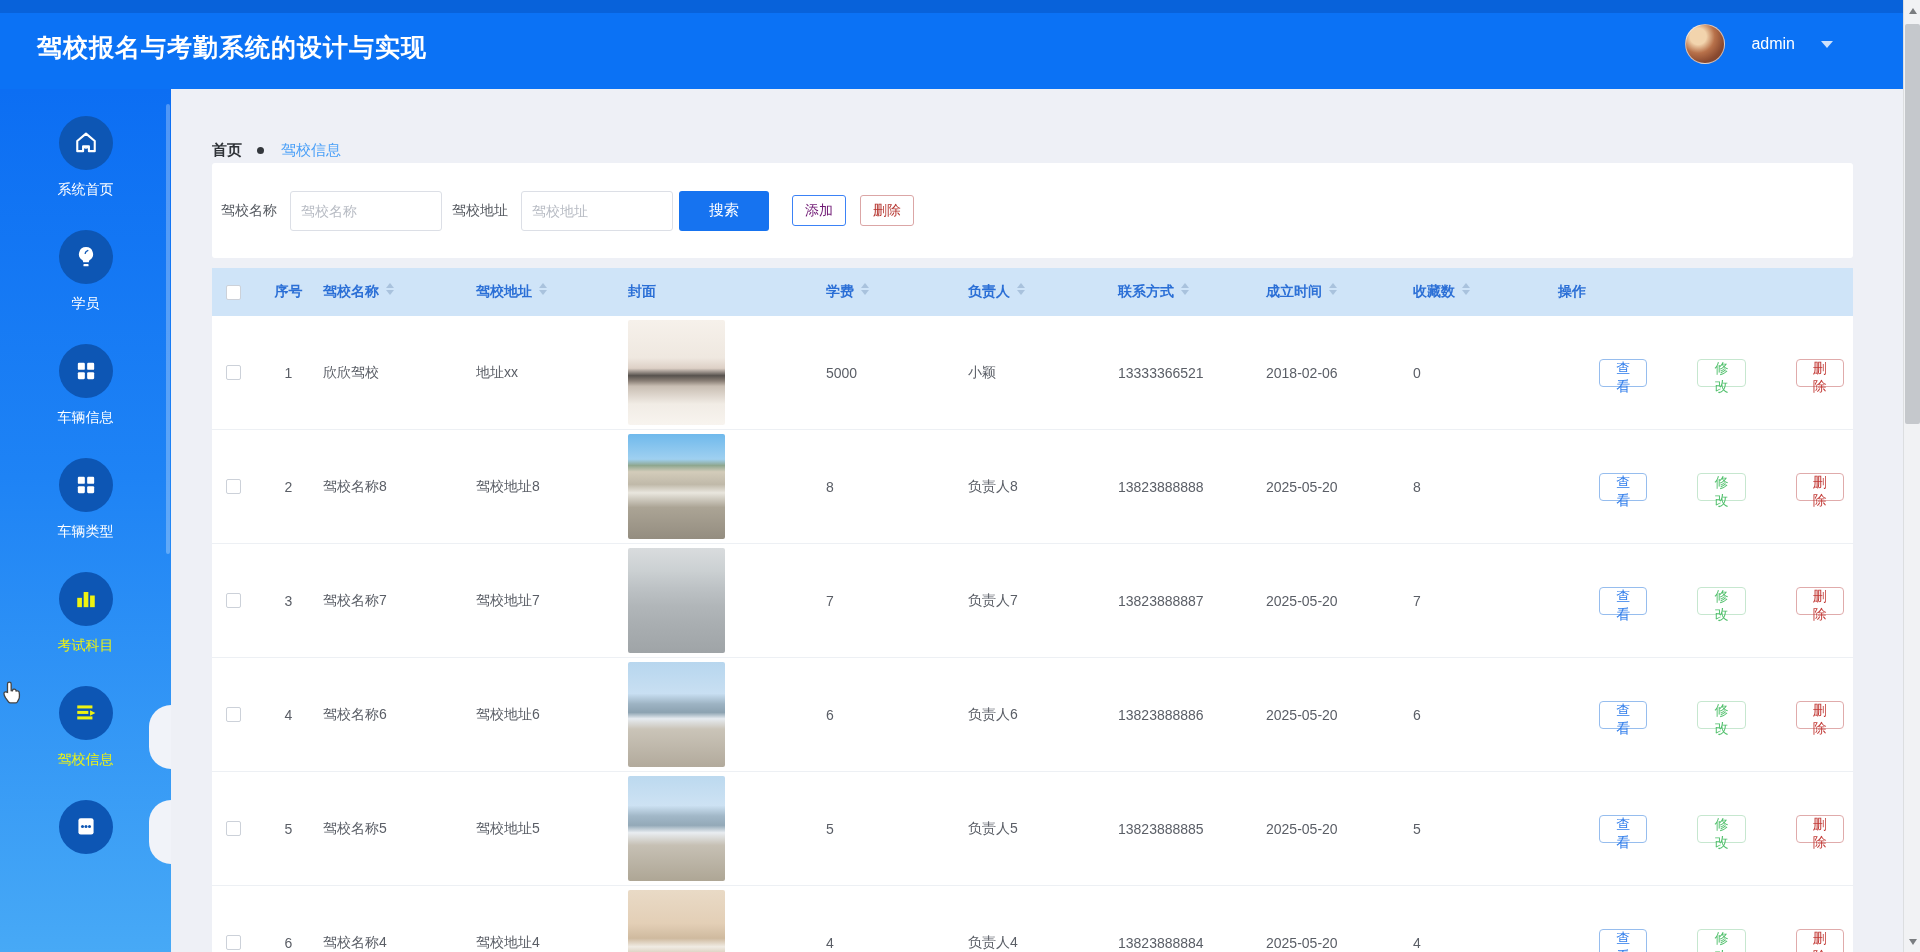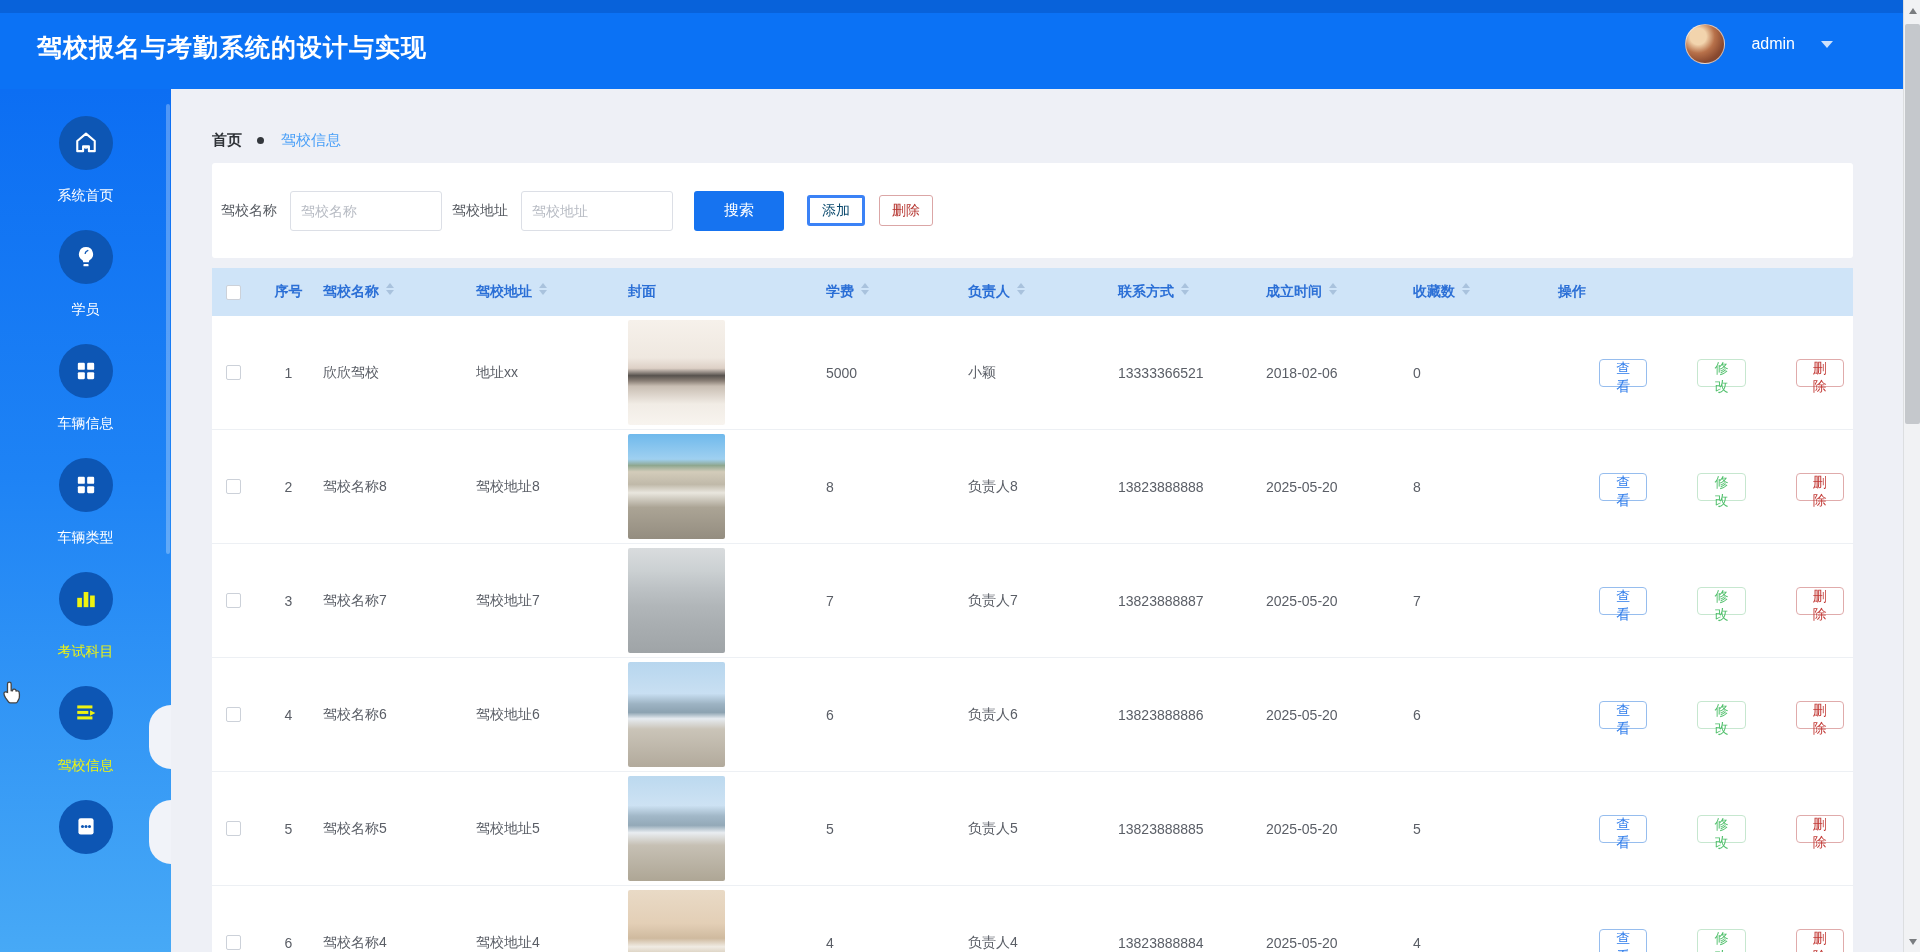--- a/index.html
+++ b/index.html
@@ -16,45 +16,45 @@
   .user-name{color:#fff;font-size:16px;}
   .caret-down{width:0;height:0;border-left:6px solid transparent;border-right:6px solid transparent;border-top:7px solid #cfe2fb;}
 
   
   .sidebar{position:absolute;left:0;top:89px;width:171px;height:863px;
     background:linear-gradient(180deg,#0c6ef3 0%,#1e83f5 45%,#47a9f6 100%);}
   .side-scroll-hint{position:absolute;right:1px;top:15px;width:4px;height:450px;background:rgba(255,255,255,.28);border-radius:2px;}
   .side-item{height:114px;display:flex;flex-direction:column;align-items:center;cursor:pointer;}
   .side-item:first-child{margin-top:27px;}
   .side-icon{width:54px;height:54px;border-radius:50%;background:#0d56b4;display:flex;align-items:center;justify-content:center;color:#fff;flex:0 0 auto;}
-  .side-label{margin-top:17px;font-size:14px;color:#fff;height:18px;}
+  .side-label{margin-top:11px;font-size:14px;color:#fff;height:18px;}
   .side-item.active .side-icon{color:#eef311;}
   .side-item.active .side-label{color:#eef311;}
   .notch{position:absolute;right:0;width:22px;height:64px;background:#f1f3f9;border-radius:34px 0 0 34px;}
   .notch-1{top:616px;}   
   .notch-2{top:711px;}   
   .mouse-cursor{position:absolute;left:0px;top:591px;}
 
   
   .content{position:absolute;left:171px;top:89px;width:1732px;height:863px;background:#eef0f6;overflow:hidden;}
-  .breadcrumb{position:absolute;left:41px;top:42px;display:flex;align-items:center;font-size:15px;}
+  .breadcrumb{position:absolute;left:41px;top:52px;display:flex;align-items:center;font-size:15px;}
   .bc-home{color:#2f3338;font-weight:bold;cursor:pointer;}
   .bc-dot{width:7px;height:7px;border-radius:50%;background:#33373c;margin:0 17px 0 15px;}
   .bc-current{color:#4ba0f8;cursor:pointer;}
 
   
   .search-card{position:absolute;left:41px;top:74px;width:1641px;height:95px;background:#fff;border-radius:3px;
     display:flex;align-items:center;}
   .search-card .lbl{font-size:14px;color:#565a61;}
   .lbl-name{margin-left:9px;}
   .lbl-addr{margin-left:10px;}
   .inp{width:152px;height:40px;border:1px solid #dcdfe6;border-radius:3px;margin-left:13px;padding:0 10px;font-size:14px;color:#5a5e66;outline:none;font-family:inherit;}
   .inp::placeholder{color:#b8bcc4;}
-  .btn-search{margin-left:21px;width:90px;height:40px;background:#1673f0;border:none;border-radius:3px;color:#fff;font-size:15px;cursor:pointer;font-family:inherit;}
-  .btn-add{margin-left:23px;height:31px;padding:0 12px;background:#fff;border:3px solid #3b82f6;border-radius:3px;color:#0c4a6e;font-size:14px;cursor:pointer;font-family:inherit;}
+  .btn-search{margin-left:6px;width:90px;height:40px;background:#1673f0;border:none;border-radius:3px;color:#fff;font-size:15px;cursor:pointer;font-family:inherit;}
+  .btn-add{margin-left:23px;height:31px;padding:0 12px;background:#fff;border:1px solid #3b82f6;border-radius:3px;color:#701a75;font-size:14px;cursor:pointer;font-family:inherit;}
   .btn-del-top{margin-left:14px;height:31px;padding:0 12px;background:#fff;border:1px solid #dba6a6;border-radius:3px;color:#b5342e;font-size:14px;cursor:pointer;font-family:inherit;}
 
   
   .table-card{position:absolute;left:41px;top:179px;width:1641px;background:#fff;}
   .grid-row{display:grid;grid-template-columns:50px 53px 153px 152px 198px 142px 150px 148px 147px 145px 303px;align-items:center;}
   .thead{height:48px;background:#cfe4f8;}
   .th{display:flex;align-items:flex-start;color:#2b6fd6;font-size:14px;font-weight:bold;padding-left:8px;}
   .th.center{justify-content:center;padding-left:0;}
   .trow{height:114px;border-bottom:1px solid #edf0f4;background:#fff;}
   .td{display:flex;align-items:center;font-size:14px;color:#5a5e66;padding-left:8px;}

